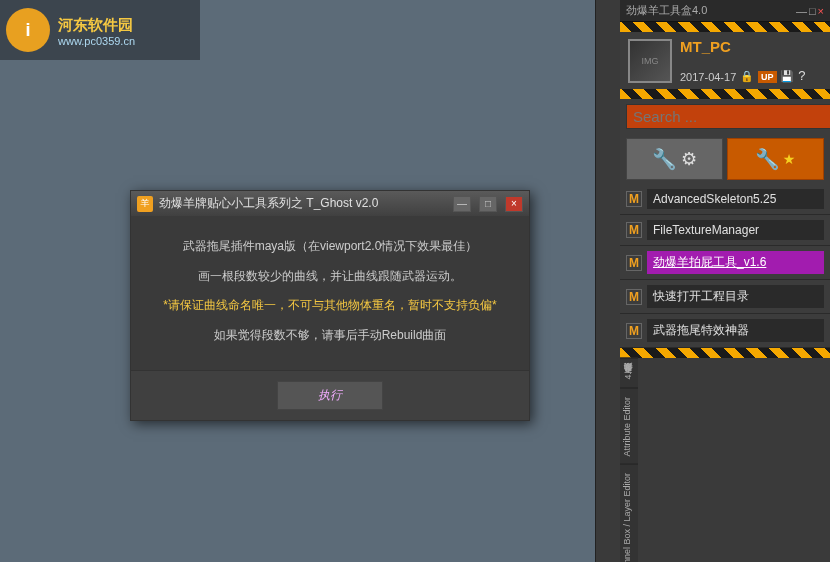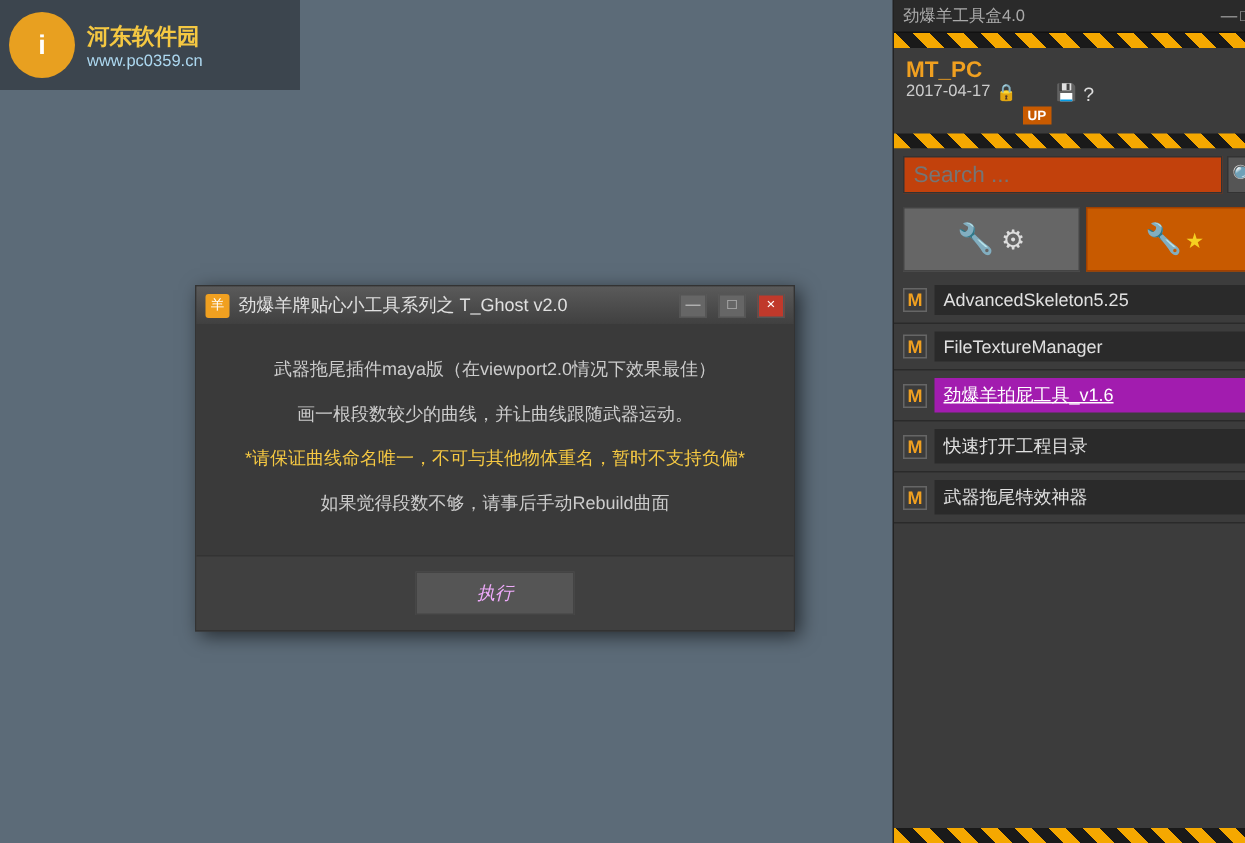--- a/index.html
+++ b/index.html
@@ -55,20 +55,22 @@
 
     
     #right-panel {
       position: absolute;
       top: 0; right: 0;
       width: 235px;
       height: 562px;
       background: #3a3a3a;
       border-left: 1px solid #222;
       display: flex;
+      flex-direction: column;
+      padding-left: 24px;
     }
 
     #panel-main {
       flex: 1;
       display: flex;
       flex-direction: column;
       background: #3c3c3c;
     }
 
     
@@ -115,21 +117,21 @@
     }
     #user-name {
       color: #f0a020;
       font-size: 15px;
       font-weight: bold;
     }
     #user-date {
       color: #ccc;
       font-size: 11px;
       display: flex;
-      align-items: flex-start;
+      align-items: flex-end;
       gap: 4px;
     }
 
     
     #search-section {
       padding: 5px 6px;
       background: #3c3c3c;
       display: flex;
       gap: 3px;
     }
@@ -370,20 +372,24 @@
       <div style="display:flex;gap:2px;">
         <span style="cursor:pointer;">—</span>
         <span style="cursor:pointer;">□</span>
         <span style="cursor:pointer;color:#f55;">×</span>
       </div>
     </div>
 
     <div class="hazard-bar"></div>
 
     <div id="user-section">
+      <div id="user-avatar">
+
+        <div style="width:100%;height:100%;background:linear-gradient(135deg,#333,#555);display:flex;align-items:center;justify-content:center;color:#888;font-size:9px;">IMG</div>
+      </div>
       <div id="user-info">
         <div id="user-name">MT_PC</div>
         <div id="user-date">
           <span>2017-04-17</span>
           <span style="font-size:11px;">🔒</span>
           <span style="background:#c85a00;color:white;font-size:9px;padding:1px 3px;font-weight:bold;margin-top:16px;">UP</span>
           <span style="font-size:11px;">💾</span>
           <span style="font-size:13px;cursor:pointer;color:#ddd;">?</span>
         </div>
       </div>

